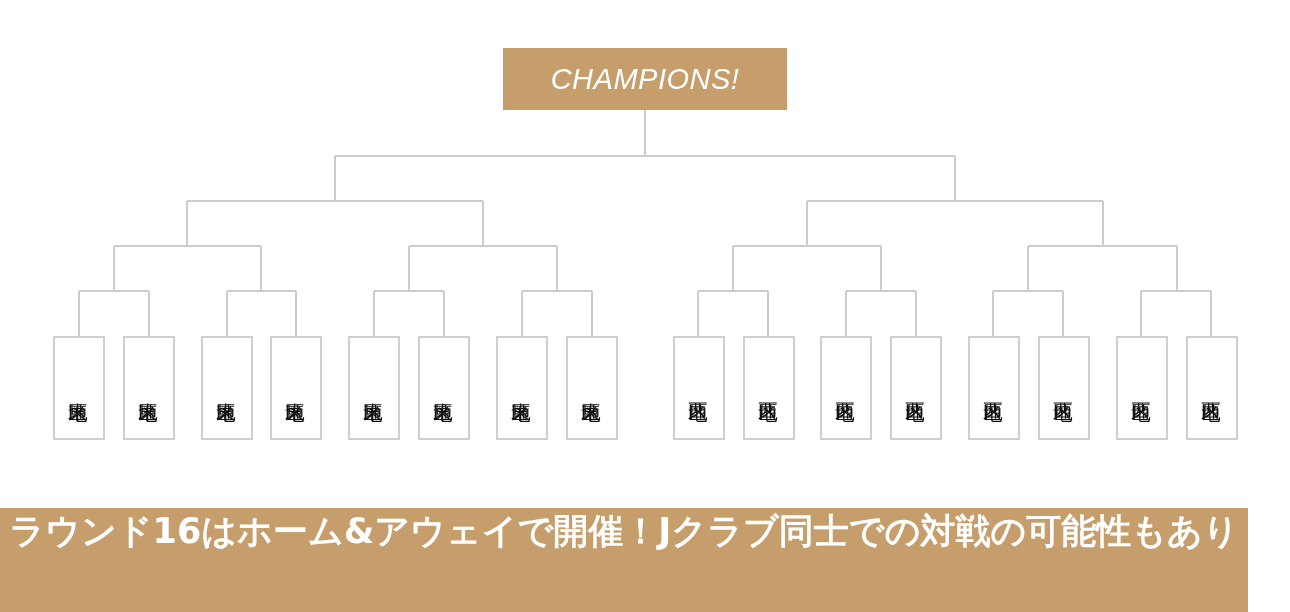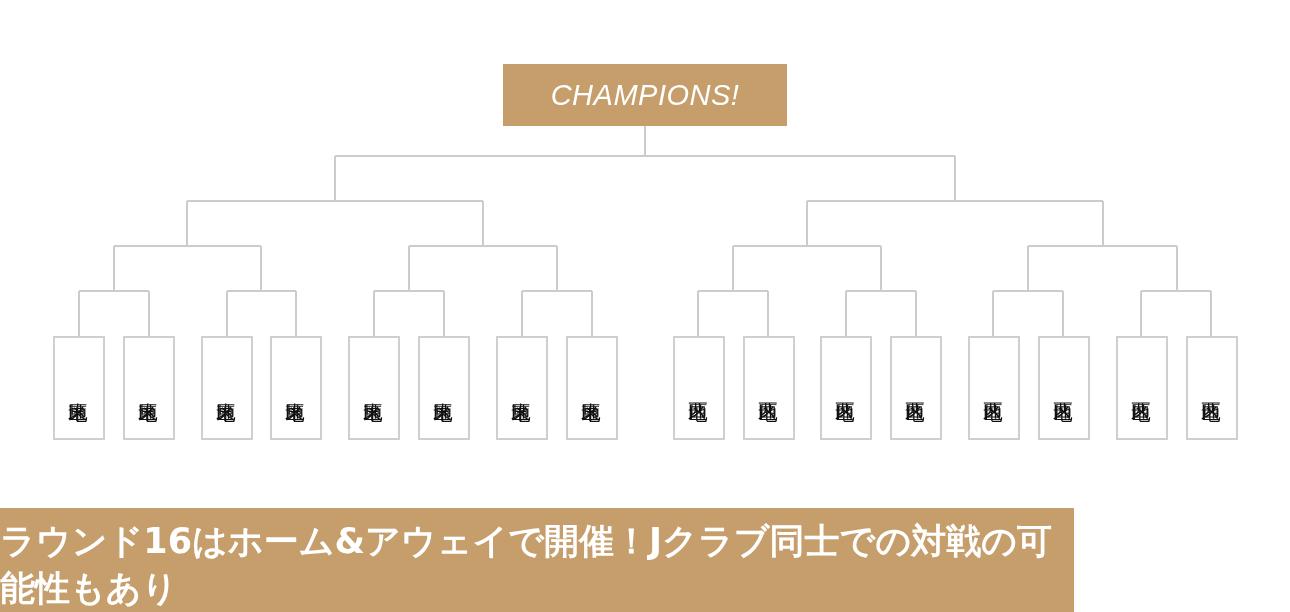--- a/index.html
+++ b/index.html
@@ -2,35 +2,35 @@
 <html><head>
 <meta charset="utf-8">
 <style>
   html, body { margin:0; padding:0; }
   body { width:1290px; height:612px; background:#ffffff; position:relative; overflow:hidden; font-family:"DejaVu Sans", sans-serif; }
   #bracket { position:absolute; left:0; top:0; width:1290px; height:508px; }
   .champ {
     position:absolute; left:503px; top:48px; width:284px; height:62px;
     background:#C59E6C; color:#ffffff;
     display:flex; align-items:center; justify-content:center;
-    font-family:"Liberation Sans", sans-serif; font-style:italic; font-size:29px; letter-spacing:0.5px;margin-top:16px;
+    font-family:"Liberation Sans", sans-serif; font-style:italic; font-size:29px; letter-spacing:0.5px;
   }
   .team {
     position:absolute; top:336px; width:48px; height:100px;
     border:2px solid #cfcfcf; background:#fff; box-sizing:content-box;
     display:flex; align-items:center; justify-content:center;
   }
   .team span {
     writing-mode: vertical-rl; text-orientation: upright;
     font-family:"DejaVu Sans", sans-serif; font-size:19px; color:#111; letter-spacing:1px;
   }
   .banner {
-    position:absolute; left:0; top:508px; width:1074px; height:104px;
+    position:absolute; left:0; top:508px; width:1248px; height:104px;
     background:#C59E6C; color:#ffffff;
-    display:flex; align-items:flex-end; justify-content:center;
+    display:flex; align-items:flex-start; justify-content:center;
     font-family:"DejaVu Sans", sans-serif; font-weight:bold; font-size:35px; letter-spacing:0px;
   }
 </style>
 </head>
 <body>
 
 <svg id="bracket" width="1290" height="508" viewBox="0 0 1290 508">
   <g stroke="#cccccc" stroke-width="2" fill="none">
 
     <path d="M645 110 V156"></path>

